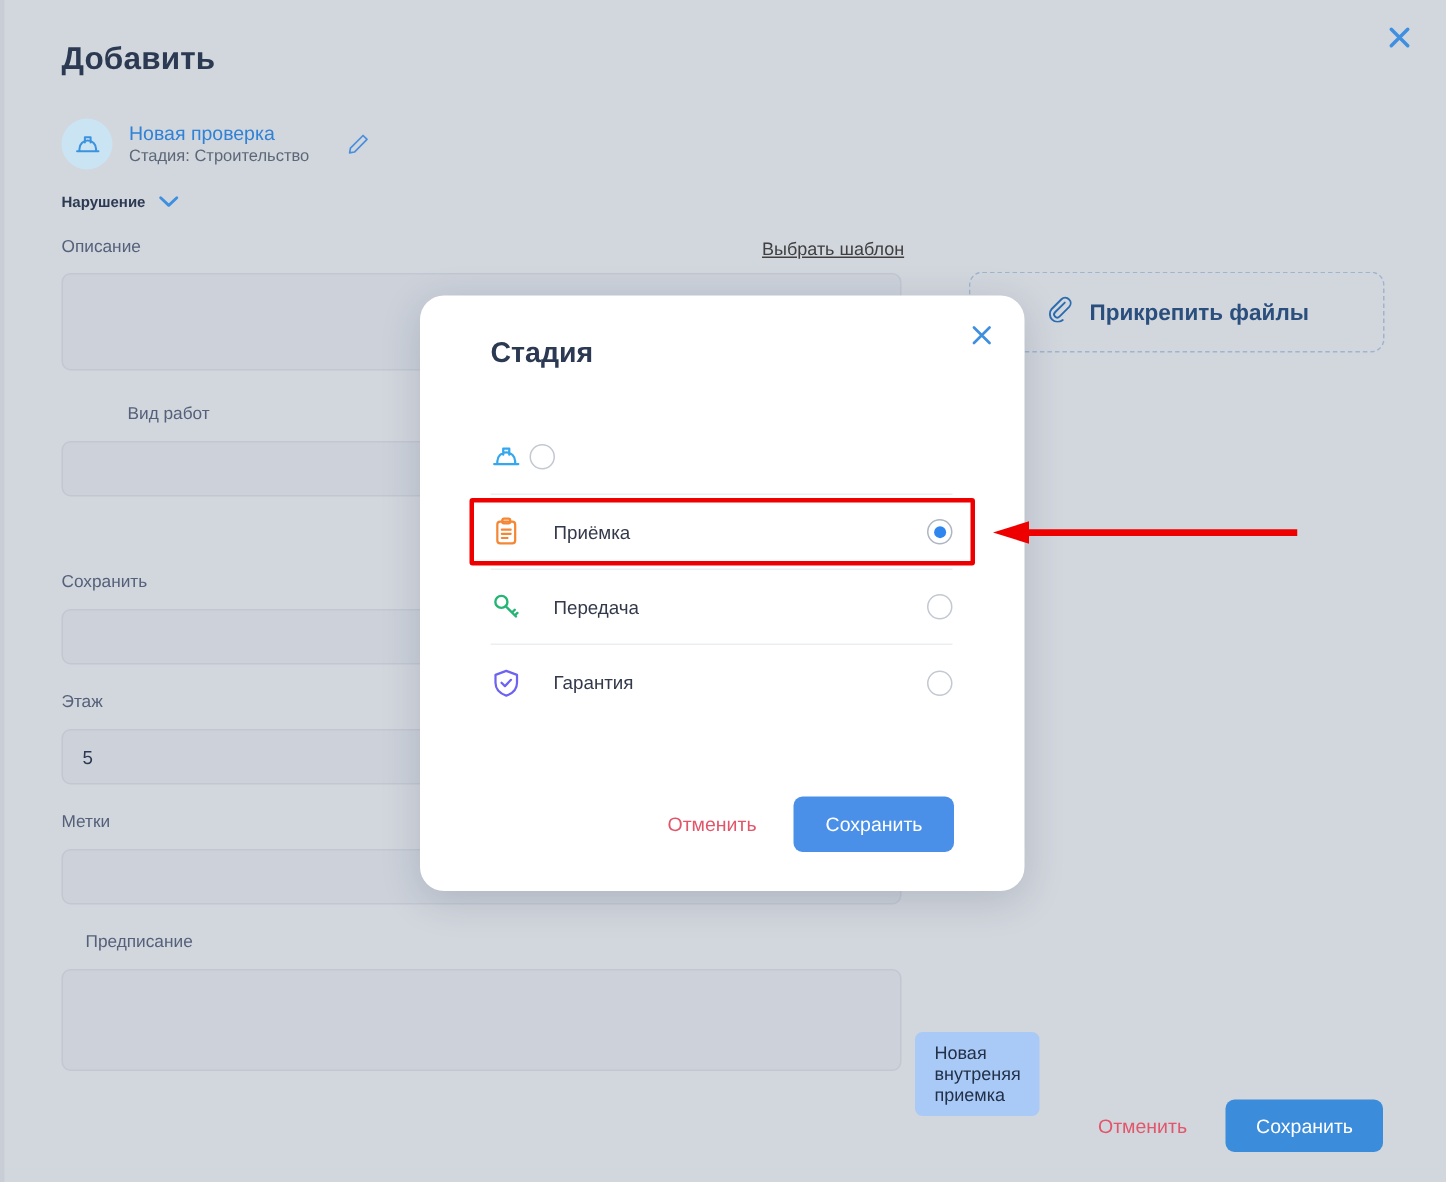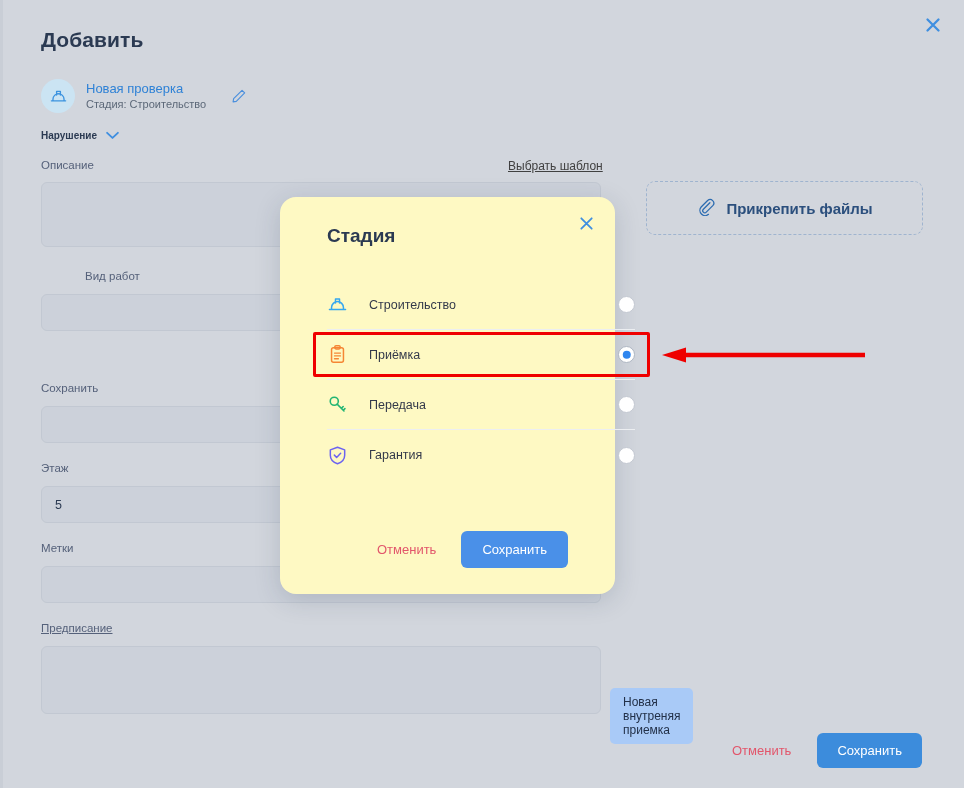--- a/index.html
+++ b/index.html
@@ -184,23 +184,23 @@
     font-family: inherit;
     padding: 10px 20px;
     cursor: pointer;
   }
 
   
   .modal {
     position: absolute;
     left: 280px;
     top: 197px;
-    width: 335px;
+    width: 403px;
     height: 397px;
-    background: #fef9c3;
+    background: #ffffff;
     border-radius: 16px;
     box-shadow: 0 6px 26px rgba(30,45,70,.17);
     box-sizing: border-box;
   }
   .modal-close {
     position: absolute;
     right: 17px;
     top: 14px;
     width: 24px;
     height: 24px;
@@ -386,21 +386,21 @@
   <div class="field-label" style="left:41px; top:462px;">Этаж</div>
   <div class="field-box" style="left:41px; top:486px; width:560px; height:37px;">
     <span class="value">5</span>
   </div>
 
   <div class="field-label" style="left:41px; top:542px;">Метки</div>
   <div class="field-box" style="left:41px; top:566px; width:560px; height:37px;">
     <span class="value"></span>
   </div>
 
-  <div class="field-label" style="left:41px; top:622px;text-decoration:underline;">Предписание</div>
+  <div class="field-label" style="left:57px; top:622px;">Предписание</div>
   <div class="field-box" style="left:41px; top:646px; width:560px; height:68px;">
     <span class="value"></span>
   </div>
 
   <div class="page-actions">
     <span class="link-cancel">Отменить</span>
     <button class="btn-primary">Сохранить</button>
   </div>
 </div>
 
@@ -415,21 +415,20 @@
   <div class="modal-title">Стадия</div>
 
   <div class="stage-list">
 
     <div class="stage-row">
       <span class="stage-icon">
         <svg width="21" height="21" viewBox="0 0 24 24" aria-hidden="true">
           <path d="M2.8 17.6h18.4M5.2 17.6v-2.1a6.8 6.8 0 0 1 13.6 0v2.1M9.7 10.4V5.8h4.6v4.6" fill="none" stroke="#35a7ef" stroke-width="1.7" stroke-linejoin="round" stroke-linecap="round"></path>
         </svg>
       </span>
-      <span class="stage-label">Строительство</span>
       <span class="radio"></span>
     </div>
 
     <div class="stage-row">
       <span class="stage-icon">
         <svg width="21" height="21" viewBox="0 0 24 24" aria-hidden="true">
           <rect x="5.2" y="4.2" width="13.6" height="16.6" rx="2.2" fill="none" stroke="#f58634" stroke-width="1.7"></rect>
           <rect x="9" y="2" width="6" height="3.6" rx="1.2" fill="none" stroke="#f58634" stroke-width="1.7"></rect>
           <path d="M8.6 10.4h6.8M8.6 13.6h6.8M8.6 16.8h4.4" stroke="#f58634" stroke-width="1.6" stroke-linecap="round"></path>
         </svg>

